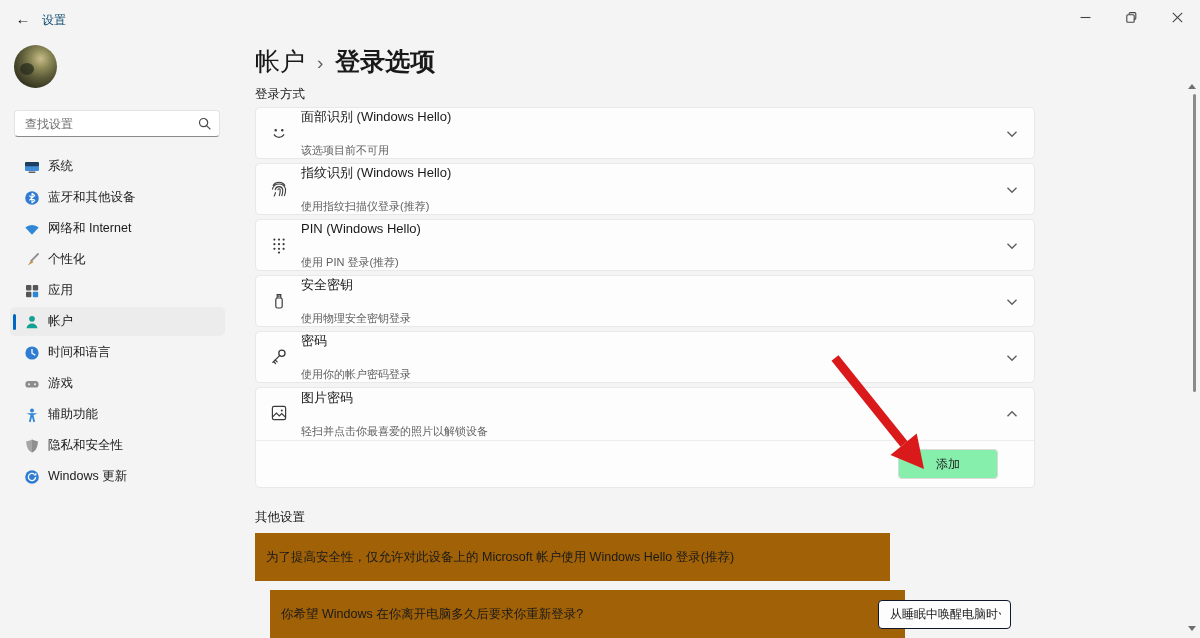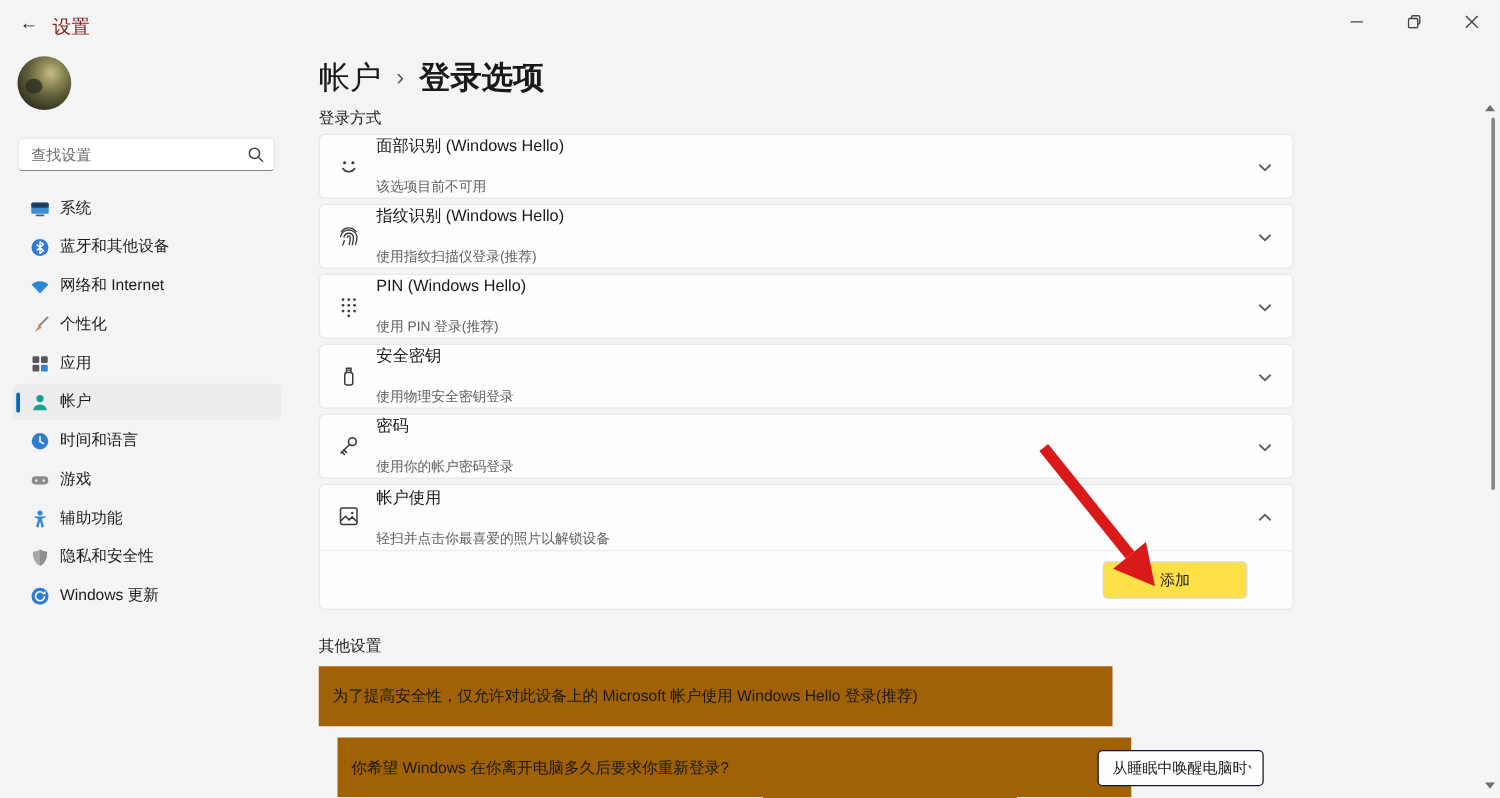--- a/index.html
+++ b/index.html
@@ -1,21 +1,21 @@
 <!DOCTYPE html>
 <html><head>
 <meta charset="utf-8">
 <style>
   html,body{margin:0;padding:0;}
   body{font-family:"Liberation Sans","DejaVu Sans",sans-serif;}
   #app{position:relative;width:1200px;height:638px;background:#f4f4f4;overflow:hidden;}
 
   
   .back-btn{position:absolute;left:8px;top:4px;width:30px;height:28px;display:flex;align-items:center;justify-content:center;font-size:15px;color:#1b1b1b;cursor:pointer;}
-  .tb-title{position:absolute;left:42px;top:12px;font-size:15px;color:#7f1d1d;}
+  .tb-title{position:absolute;left:42px;top:12px;font-size:12px;color:#0c4a6e;}
   .win-controls{position:absolute;right:0;top:0;display:flex;height:34px;}
   .win-btn{width:46px;height:34px;display:flex;align-items:center;justify-content:center;}
   .win-btn svg{display:block;}
 
   
   .avatar{position:absolute;left:14px;top:45px;width:43px;height:43px;border-radius:50%;
     background:radial-gradient(circle at 62% 32%,#c9bd8a 0%,#8d8a58 24%,#5d5c39 48%,#32321f 78%,#23231a 100%);}
   .avatar::after{content:"";position:absolute;left:6px;top:18px;width:14px;height:12px;border-radius:50%;background:rgba(40,44,28,.75);}
   .searchbox{position:absolute;left:14px;top:110px;width:206px;height:27px;background:#ffffff;border:1px solid #e3e3e3;border-bottom:1px solid #8a8a8a;border-radius:4px;box-sizing:border-box;}
   .searchbox input{position:absolute;left:0;top:0;width:172px;height:100%;border:none;outline:none;background:transparent;padding:0 0 0 10px;font-size:12px;color:#1b1b1b;font-family:inherit;}
@@ -38,21 +38,21 @@
 
   .rows{position:absolute;left:255px;top:107px;width:780px;}
   .card{background:#fdfdfd;border:1px solid #e8e8e8;border-radius:5px;box-sizing:border-box;margin-bottom:4px;}
   .rowline{position:relative;height:52px;display:flex;align-items:center;cursor:pointer;}
   .row-ic{position:absolute;left:13px;top:15px;width:20px;height:20px;}
   .row-texts{margin-left:45px;}
   .row-title{font-size:13px;color:#191919;line-height:16px;}
   .row-sub{font-size:11px;color:#5f5f5f;line-height:14px;margin-top:18px;}
   .chev{position:absolute;right:16px;top:22px;cursor:pointer;}
   .exp-panel{position:relative;height:46px;border-top:1px solid #ececec;}
-  .add-btn{position:absolute;right:36px;top:8px;width:116px;height:30px;background:#fde047;border:1px solid #d9d9d9;border-radius:4px;display:flex;align-items:center;justify-content:center;font-size:12px;color:#1b1b1b;cursor:pointer;box-sizing:border-box;}
+  .add-btn{position:absolute;right:36px;top:8px;width:100px;height:30px;background:#86efac;border:1px solid #d9d9d9;border-radius:4px;display:flex;align-items:center;justify-content:center;font-size:12px;color:#1b1b1b;cursor:pointer;box-sizing:border-box;}
 
   .flatcard{position:absolute;background:#a16207;display:flex;align-items:center;}
   .flat-text{margin-left:11px;font-size:12.5px;color:#191919;}
   .dropdown{position:absolute;left:878px;top:600px;width:133px;height:29px;background:#fdfdfd;border:1px solid #0f172a;border-radius:4px;box-sizing:border-box;display:flex;align-items:center;justify-content:space-between;padding:0 9px 0 11px;cursor:pointer;}
   .dd-text{font-size:12px;color:#1b1b1b;white-space:nowrap;}
 
   
   .red-arrow{position:absolute;left:810px;top:348px;pointer-events:none;}
 
   
@@ -279,21 +279,21 @@
     </div>
 
     <div class="card" style="margin-bottom:0;">
       <div class="rowline">
         <svg class="row-ic" viewBox="0 0 20 20" fill="none" stroke="#3b3b3b" stroke-width="1.2">
             <rect x="3.4" y="3.4" width="13.2" height="13.2" rx="1.6"></rect>
             <path d="M3.6 13.8 l3.8-3.8 2.9 2.9 2.4-2.4 3.7 3.7"></path>
             <circle cx="12.8" cy="7.4" r="1" fill="#3b3b3b" stroke="none"></circle>
           </svg>
         <div class="row-texts">
-          <div class="row-title">帐户使用</div>
+          <div class="row-title">图片密码</div>
           <div class="row-sub">轻扫并点击你最喜爱的照片以解锁设备</div>
         </div>
         <svg class="chev" width="12" height="8">
             <path d="M1.5 6.2 L6 1.8 L10.5 6.2" stroke="#5f5f5f" stroke-width="1.4" fill="none"></path>
           </svg>
       </div>
       <div class="exp-panel">
         <div class="add-btn">
           <span>添加</span>
         </div>

